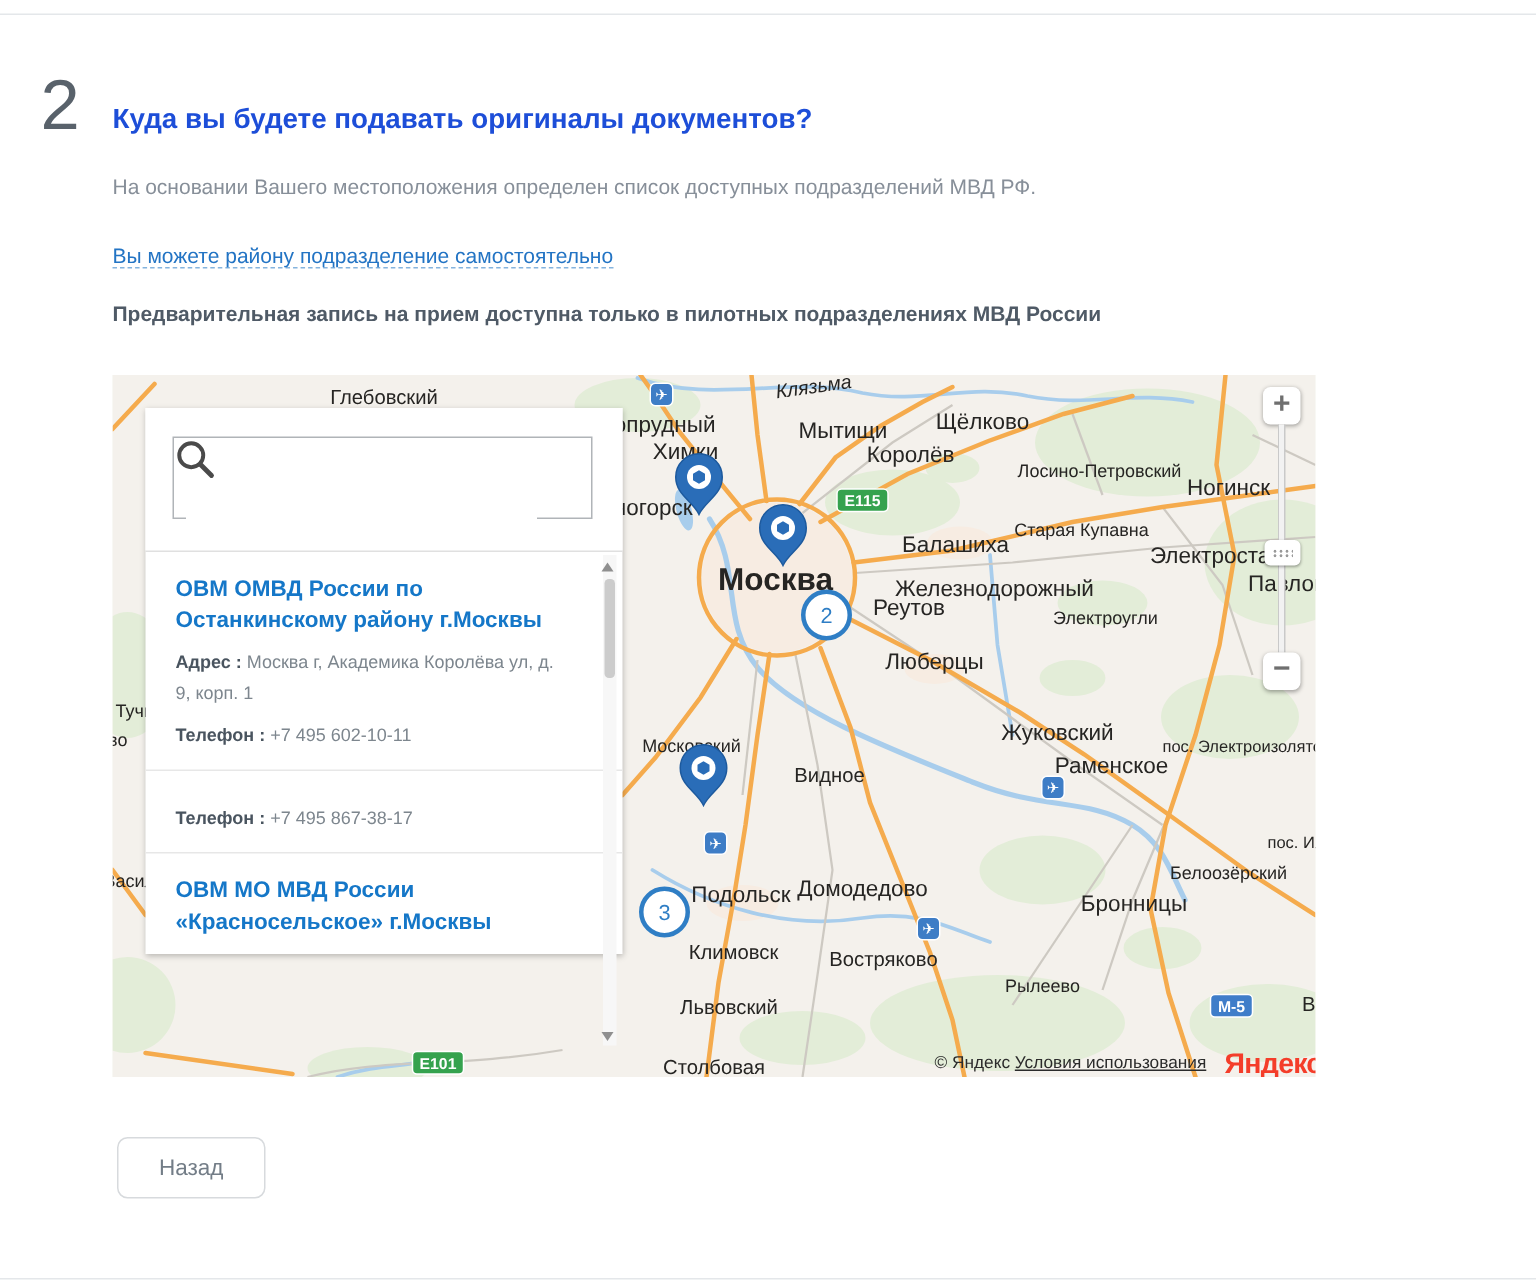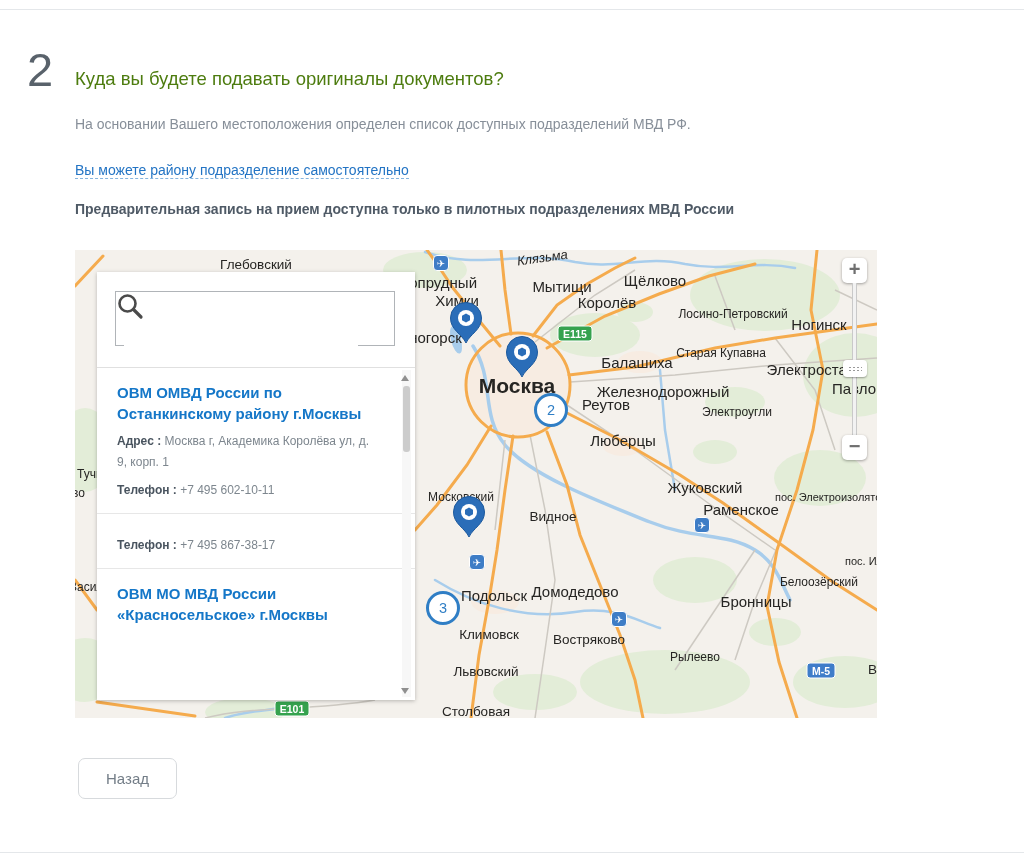--- a/index.html
+++ b/index.html
@@ -3,22 +3,22 @@
 <meta charset="utf-8">
 <style>
   html,body{margin:0;padding:0;background:#fff;}
   .container{position:relative;width:1024px;height:856px;background:#fff;
     font-family:"Liberation Sans",sans-serif;overflow:hidden;}
   .hline{position:absolute;left:0;right:0;height:1px;background:#e4e7ea;}
   .hline.top{top:9px;}
   .hline.bottom{top:852px;}
   .step-number{position:absolute;left:27px;top:46px;font-size:47px;font-weight:100;
     color:#59626b;line-height:1;}
-  .page-title{position:absolute;left:75px;top:68px;font-size:18.5px;color:#4d7c0f;
-    font-weight:400;margin:0;}
+  .page-title{position:absolute;left:75px;top:68px;font-size:18.5px;color:#1d4ed8;
+    font-weight:700;margin:0;}
   .desc{position:absolute;left:75px;top:116px;font-size:14px;color:#878f99;margin:0;}
   .pseudo-link{position:absolute;left:75px;top:162px;font-size:14px;color:#2374c4;
     text-decoration:none;border-bottom:1px dashed #85b4de;cursor:pointer;}
   .note{position:absolute;left:75px;top:201px;font-size:14px;color:#4f5a66;
     font-weight:bold;margin:0;}
 
   
   .map-wrap{position:absolute;left:75px;top:250px;width:802px;height:468px;overflow:hidden;
     background:#f4f1ec;}
   .map-wrap svg{position:absolute;left:0;top:0;}
@@ -45,21 +45,21 @@
     background-size:4px 3px;}
 
   
   .attribution{position:absolute;left:548px;top:446px;font-size:11.5px;color:#2b2b2b;
     white-space:nowrap;}
   .attribution .terms{text-decoration:underline;cursor:pointer;color:#2b2b2b;}
   .ya-logo{color:#f43d2a;font-weight:bold;font-size:19px;margin-left:9px;
     position:relative;top:3px;letter-spacing:-0.5px;}
 
   
-  .panel{position:absolute;left:22px;top:22px;width:318px;height:428px;background:#fff;
+  .panel{position:absolute;left:22px;top:22px;width:318px;height:364px;background:#fff;
     box-shadow:0 1px 4px rgba(0,0,0,.25);}
   .search-area{position:absolute;left:0;top:0;width:318px;height:95px;background:#fff;}
   .search-box{position:absolute;left:18px;top:19px;width:280px;height:55px;
     border:1px solid #b0b4b8;box-sizing:border-box;background:#fff;}
   .search-box input{position:absolute;left:8px;top:0;width:230px;height:53px;border:none;
     outline:none;font-size:16px;font-family:"Liberation Sans",sans-serif;color:#333;}
   .search-icon{position:absolute;right:11px;top:13px;width:28px;height:28px;cursor:pointer;}
   .panel-divider{position:absolute;left:0;top:95px;width:318px;height:1px;background:#e0e0e0;}
   .office-list{position:absolute;left:0;top:96px;width:318px;height:332px;overflow:hidden;}
   .office-item{padding:14px 36px 12px 20px;cursor:pointer;}
@@ -262,20 +262,25 @@
         </g>
     </svg>
 
     <div class="zbtn" id="zoom-in">+</div>
     <div class="ztrack"></div>
     <div class="zhandle">
         <div class="grip"></div>
       </div>
     <div class="zbtn" id="zoom-out">−</div>
 
+    <div class="attribution">
+      <span>© Яндекс</span>
+      <span class="terms">Условия использования</span>
+      <span class="ya-logo">Яндекс</span>
+    </div>
 
     <div class="panel">
       <div class="search-area">
         <div class="search-box">
           <input type="text" placeholder="" style="">
           <svg class="search-icon" viewBox="0 0 28 28">
             <circle cx="11.5" cy="11.5" r="8" fill="none" stroke="#4a4a4a" stroke-width="2.6"></circle>
             <line x1="17.5" y1="17.5" x2="25" y2="25" stroke="#4a4a4a" stroke-width="3.2" stroke-linecap="round"></line>
           </svg>
         </div>

